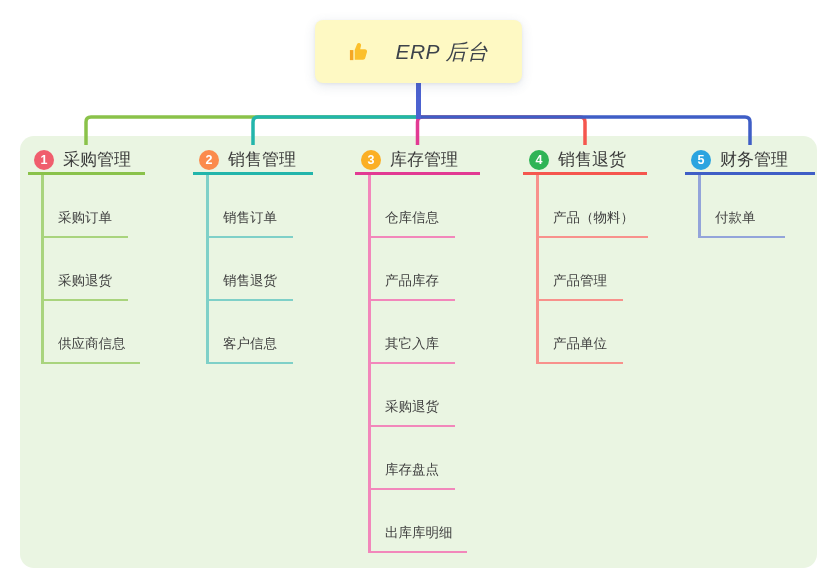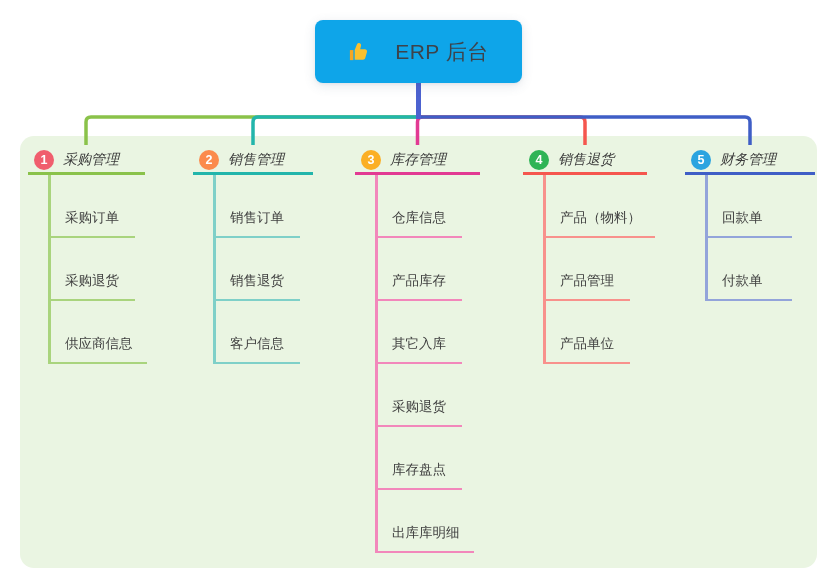--- a/index.html
+++ b/index.html
@@ -5,24 +5,25 @@
   html,body{margin:0;padding:0;background:#ffffff;}
   #stage{
     position:relative;width:839px;height:588px;overflow:hidden;
     background:#ffffff;
     font-family:"Liberation Sans","DejaVu Sans",sans-serif;
     color:#3a3a3a;
   }
   
   #root-card{
     position:absolute;left:315px;top:20px;width:207px;height:63px;
-    background:#0ea5e9;border-radius:8px;
+    background:#fef9c3;border-radius:8px;
     box-shadow:0 3px 12px rgba(70,90,120,.14), 0 1px 3px rgba(70,90,120,.08);
     display:flex;align-items:center;justify-content:center;gap:24px;
     z-index:3;
+    font-style:italic;
   }
   #root-card .title{font-size:21px;color:#3d434b;letter-spacing:.5px;}
   
   #connectors{position:absolute;left:0;top:0;z-index:2;pointer-events:none;}
   
   #panel{
     position:absolute;left:20px;top:136px;width:797px;height:432px;
     background:#eaf5e2;border-radius:14px;z-index:1;
   }
   
@@ -30,22 +31,22 @@
   .topic{
     display:flex;align-items:center;gap:9px;
     height:25px;border-bottom:3.5px solid #888;
     padding-left:6px;box-sizing:content-box;
   }
   .badge{
     width:20px;height:20px;border-radius:50%;flex:0 0 auto;
     display:flex;align-items:center;justify-content:center;
     color:#ffffff;font-size:12.5px;font-weight:bold;
   }
-  .topic-label{font-size:14px;color:#3a3a3a;white-space:nowrap;font-style:italic;}
-  .items{position:relative;margin-left:20px;width:max-content;}
+  .topic-label{font-size:17px;color:#3a3a3a;white-space:nowrap;}
+  .items{position:relative;margin-left:13px;width:max-content;}
   .spine{position:absolute;left:0;top:0;bottom:0;width:2.5px;background:var(--sub);}
   .item{
     height:52px;border-bottom:2.5px solid var(--sub);
     display:flex;align-items:flex-end;
     padding:0 14px 9px 17px;width:max-content;min-width:56px;
   }
   .item-label{font-size:13.5px;color:#3f3f3f;white-space:nowrap;}
 </style>
 </head>
 <body>
@@ -156,21 +157,18 @@
         </div>
       </div>
       <div class="branch" style="left: 685px; top: 147px;">
         <div class="topic" style="border-bottom-color: rgb(63, 94, 198); width: 124px;">
           <span class="badge" style="background: rgb(43, 164, 224);">5</span>
           <span class="topic-label">财务管理</span>
         </div>
         <div class="items" style="--sub: #93a4da;">
           <div class="spine"></div>
           <div class="item">
-            <span class="item-label">回款单</span>
-          </div>
-          <div class="item">
             <span class="item-label">付款单</span>
           </div>
         </div>
       </div>
     </div>
 </div>
 
 </body></html>

